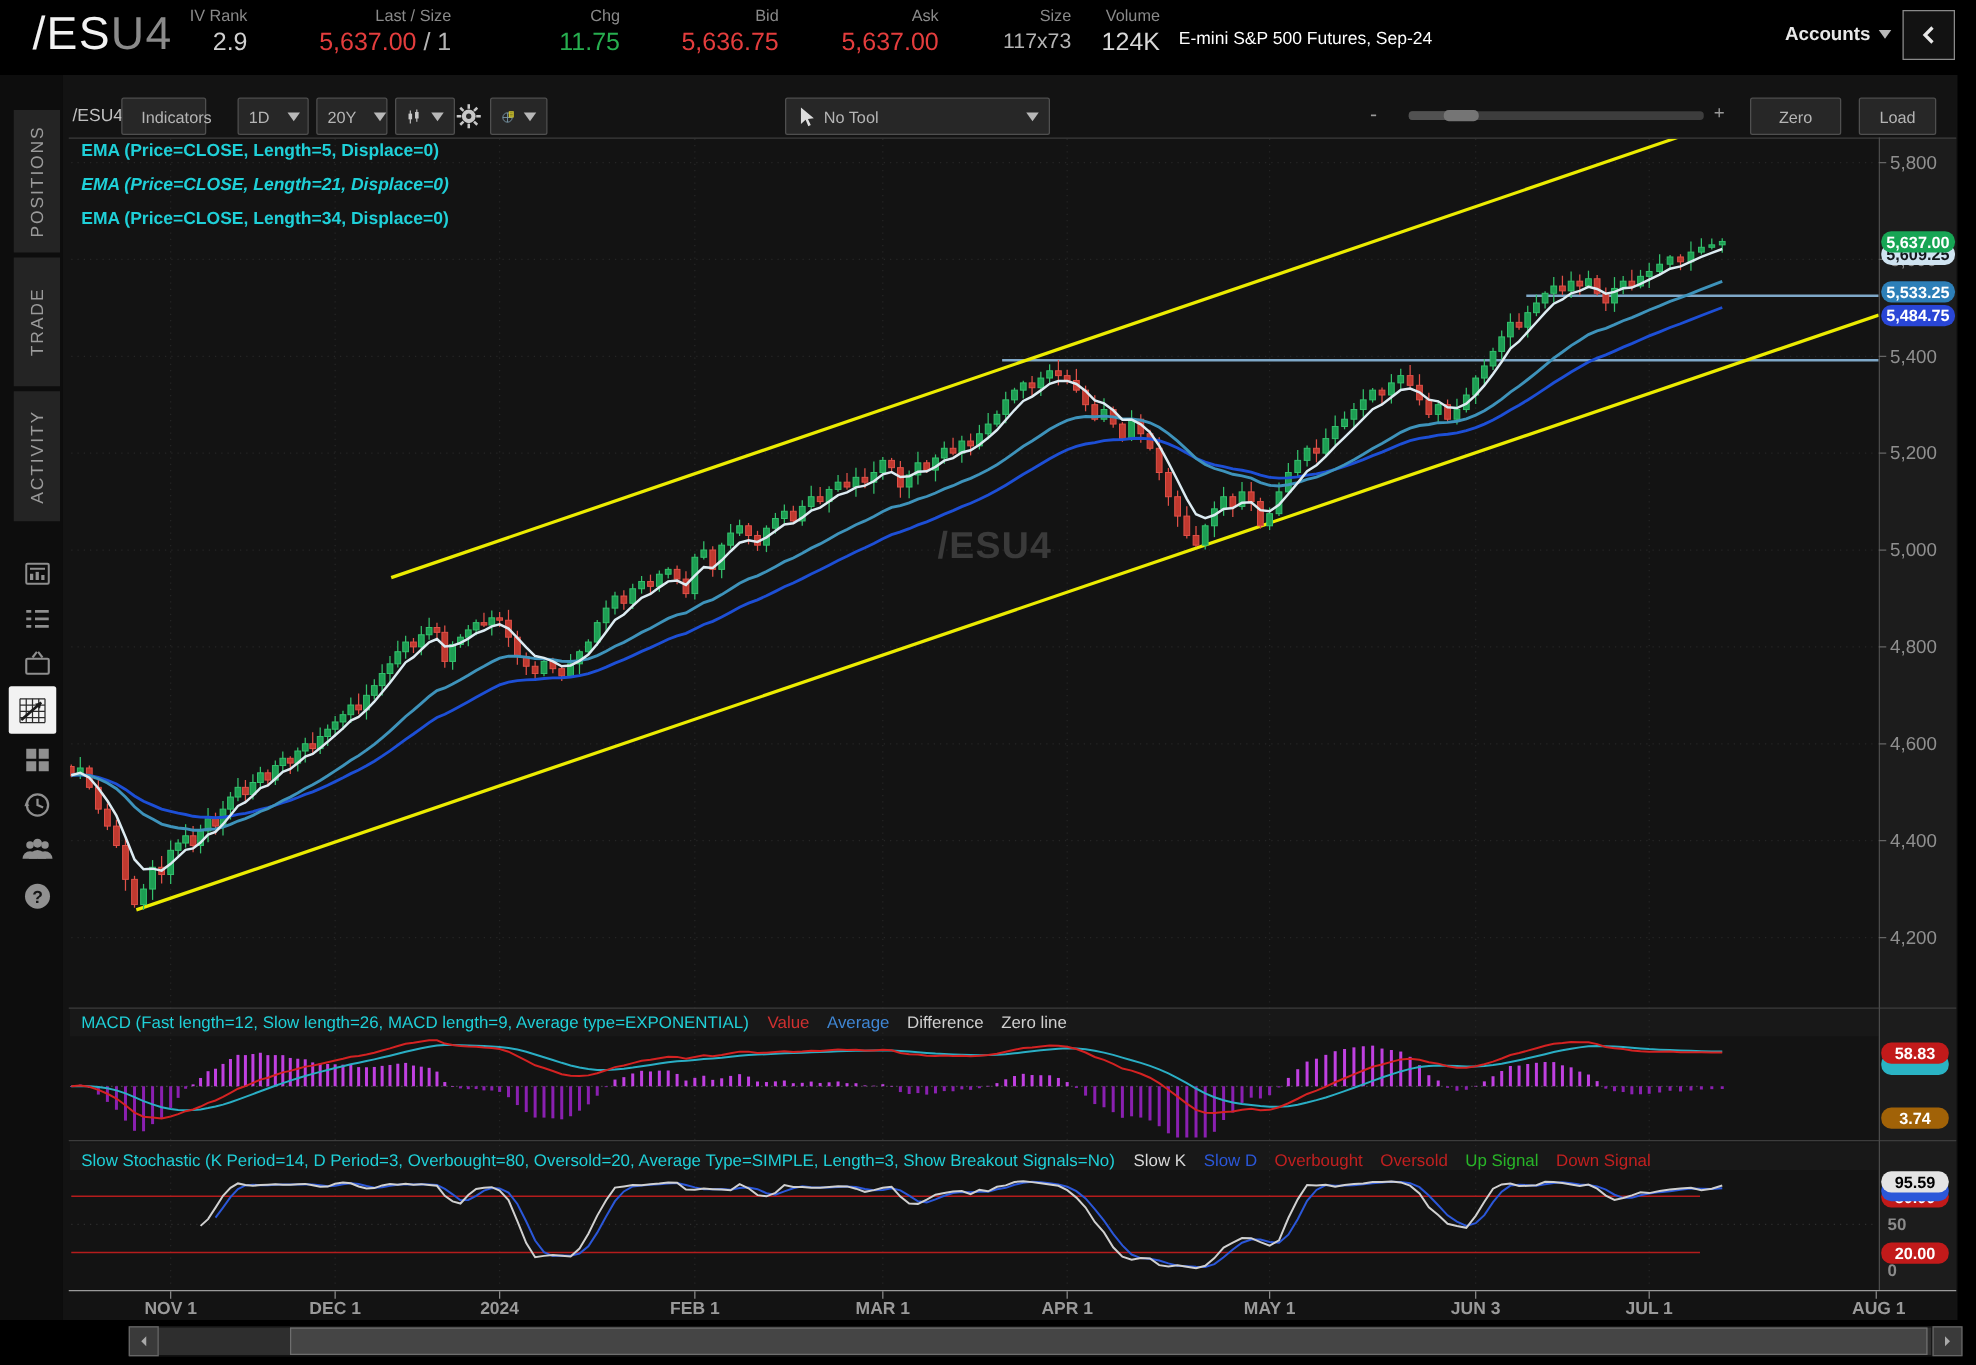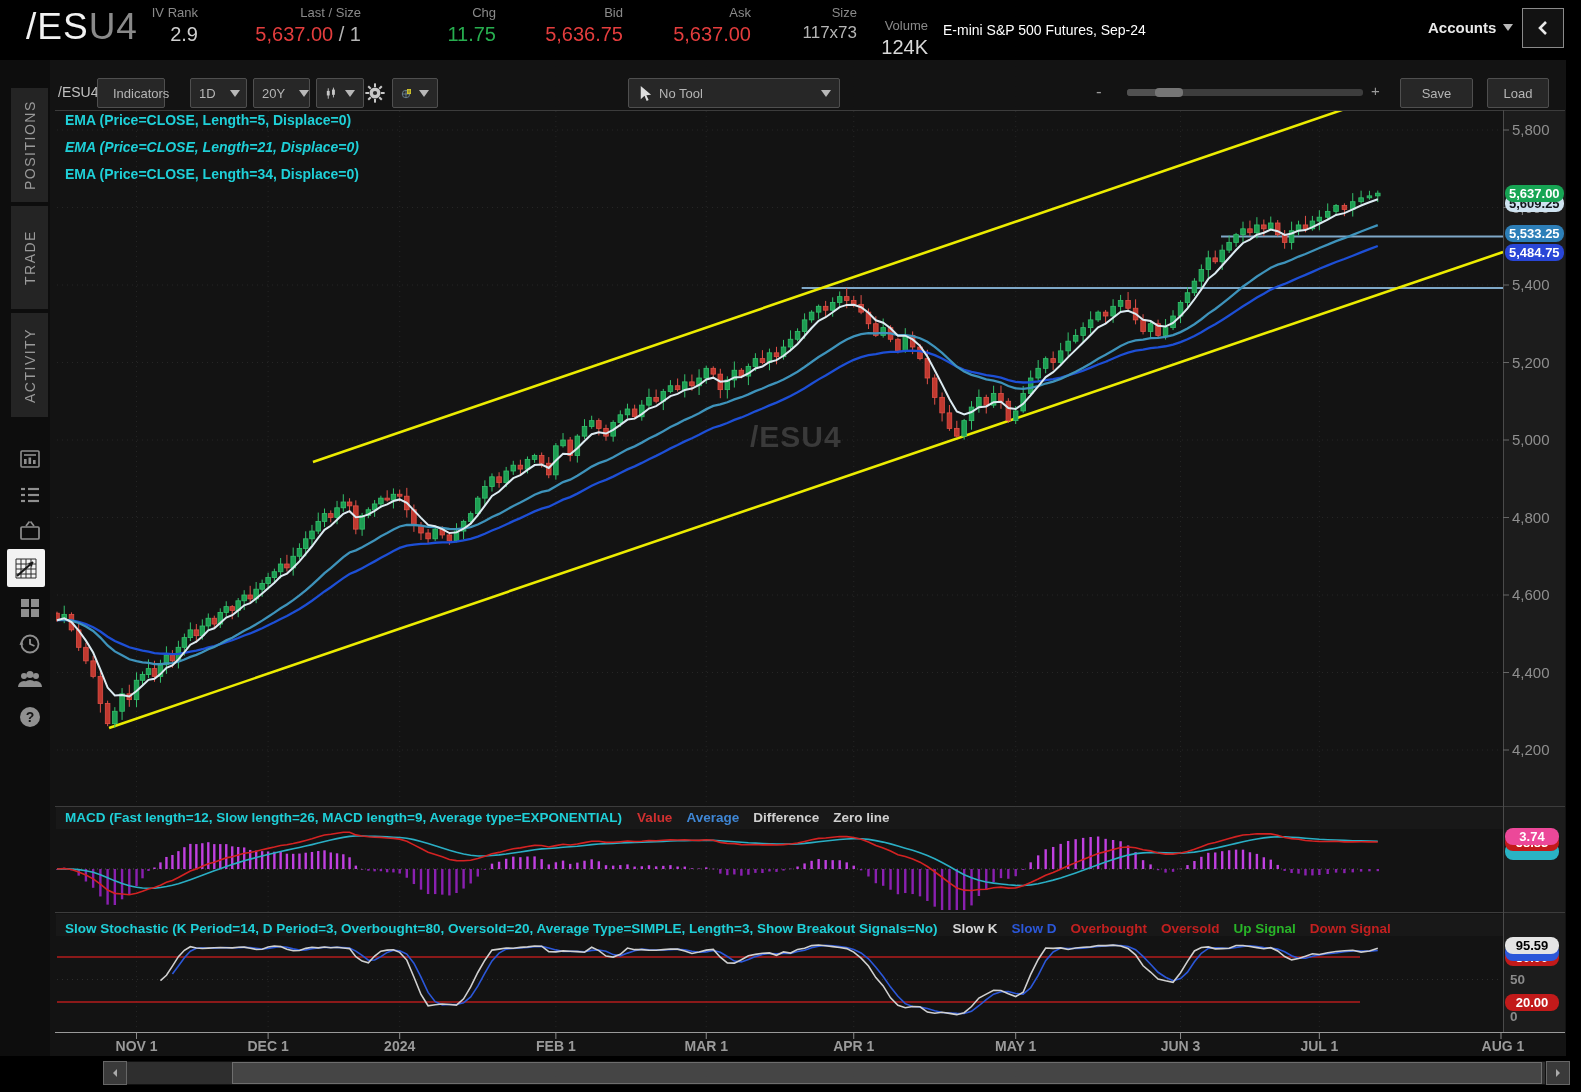--- a/index.html
+++ b/index.html
@@ -34,21 +34,21 @@
   .tbtn{position:absolute;top:78px;height:30px;background:#272727;border:1px solid #4f4f4f;border-radius:2px;
     color:#b5b5b5;font-size:13px;display:flex;align-items:center;box-sizing:border-box;padding:0 8px;gap:7px;cursor:pointer;}
   .tbtn .grow{flex:1}
   #tb-symbol{position:absolute;left:58px;top:84px;font-size:14px;color:#c0c0c0;}
   #tb-minus,#tb-plus{position:absolute;top:82px;color:#9a9a9a;font-size:17px;cursor:pointer;}
   #slider{position:absolute;left:1127px;top:89px;width:236px;height:7px;background:#3d3d3d;border-radius:3px;cursor:pointer;}
   #slider .seg{position:absolute;left:0;top:0;width:32px;height:7px;background:#515151;border-radius:3px;}
   #slider .thumb{position:absolute;left:28px;top:-1px;width:28px;height:9px;background:#757575;border-radius:4px;}
   
   .ema-lab{position:absolute;left:65px;color:#1fd0d8;font-size:14px;font-weight:bold;cursor:pointer;}
-  .legend{position:absolute;left:65px;display:flex;gap:15px;font-size:13.5px;font-weight:bold;white-space:nowrap;}
+  .legend{position:absolute;left:65px;display:flex;gap:15px;font-size:13.5px;font-weight:normal;white-space:nowrap;}
   .legend .main{color:#1fd0d8;cursor:pointer;}
   .items{display:flex;gap:14px;}
   #watermark{position:absolute;left:750px;top:420px;font-size:30px;font-weight:bold;color:#3a3a3a;letter-spacing:1px;}
   
   .bubble{position:absolute;left:1505px;min-width:46px;height:17px;border-radius:8px;
     font-size:13px;font-weight:bold;display:flex;align-items:center;justify-content:center;padding:0 4px;white-space:nowrap;}
   .plainlab{position:absolute;left:1510px;font-size:13.5px;color:#8a8a8a;font-weight:bold;}
   
   #scroll-track{position:absolute;left:103px;top:1061px;width:1443px;height:24px;background:#2e2e2e;border:1px solid #111;box-sizing:border-box;}
   #scroll-thumb{position:absolute;left:232px;top:1062px;width:1310px;height:22px;background:#454545;border:1px solid #6e6e6e;box-sizing:border-box;cursor:grab;}
@@ -79,21 +79,21 @@
     <span class="val down">5,636.75</span>
   </div>
   <div class="hcol" style="left:640px;width:111px;">
     <span class="lbl">Ask</span>
     <span class="val down">5,637.00</span>
   </div>
   <div class="hcol" style="left:780px;width:77px;">
     <span class="lbl">Size</span>
     <span class="val dim" style="font-size:17px;">117x73</span>
   </div>
-  <div class="hcol" style="left:860px;width:68px;margin-top:13px;">
+  <div class="hcol" style="left:860px;width:68px;">
     <span class="lbl">Volume</span>
     <span class="val bright">124K</span>
   </div>
   <div id="desc">E-mini S&amp;P 500 Futures, Sep-24</div>
   <div id="accounts">
     <span>Accounts</span>
       <span class="chev"></span>
   </div>
   <div id="collapse-btn">
     <svg width="16" height="18" viewBox="0 0 16 18">
@@ -279,21 +279,21 @@
     <span class="grow"></span>
     <span class="chev"></span>
 </div>
 <div id="tb-minus" style="left:1096px;">-</div>
 <div id="slider">
     <div class="seg"></div>
     <div class="thumb"></div>
   </div>
 <div id="tb-plus" style="left:1371px;font-size:15px;">+</div>
 <div class="tbtn" style="left:1400px;width:73px;justify-content:center;">
-    <span>Save</span>
+    <span>Zero</span>
   </div>
 <div class="tbtn" style="left:1487px;width:62px;justify-content:center;">
     <span>Load</span>
   </div>
 
 <svg id="chart-svg" style="position:absolute;left:0;top:0;pointer-events:none;" width="1581" height="1092" viewBox="0 0 1581 1092">
     <defs>
       <clipPath id="cm">
         <rect x="56" y="111" width="1447" height="689"></rect>
       </clipPath>
@@ -992,21 +992,21 @@
 </div>
 
 <div id="watermark">/ESU4</div>
 <div id="bubble-layer">
     <div class="bubble" style="top: 195.416px; background: rgb(207, 227, 240); color: rgb(20, 24, 28);">5,609.25</div>
     <div class="bubble" style="top: 184.662px; background: rgb(23, 165, 84); color: rgb(255, 255, 255);">5,637.00</div>
     <div class="bubble" style="top: 243.659px; background: rgb(41, 70, 214); color: rgb(255, 255, 255);">5,484.75</div>
     <div class="bubble" style="top: 224.866px; background: rgb(45, 127, 184); color: rgb(255, 255, 255);">5,533.25</div>
     <div class="bubble" style="top: 843.026px; background: rgb(42, 179, 196); color: rgb(255, 255, 255);"></div>
     <div class="bubble" style="top: 834.026px; background: rgb(194, 26, 26); color: rgb(255, 255, 255); text-align: center;">58.83</div>
-    <div class="bubble" style="top: 828px; background: #ec4899; color: rgb(255, 255, 255);">3.74</div>
+    <div class="bubble" style="top: 886px; background: #a16207; color: rgb(255, 255, 255);">3.74</div>
     <div class="bubble" style="top: 948.5px; background: rgb(194, 26, 26); color: rgb(255, 255, 255);">80.00</div>
     <div class="bubble" style="top: 943.625px; background: rgb(43, 87, 217); color: rgb(255, 255, 255);"></div>
     <div class="bubble" style="top: 936.808px; background: rgb(228, 228, 228); color: rgb(0, 0, 0);">95.59</div>
     <div class="bubble" style="top: 993.5px; background: rgb(194, 26, 26); color: rgb(255, 255, 255);">20.00</div>
     <span class="plainlab" style="top: 971.5px;">50</span>
     <span class="plainlab" style="top: 1009px;">0</span>
   </div>
 
 <div id="scroll-track"></div>
 <div class="sbtn" style="left:103px;">

